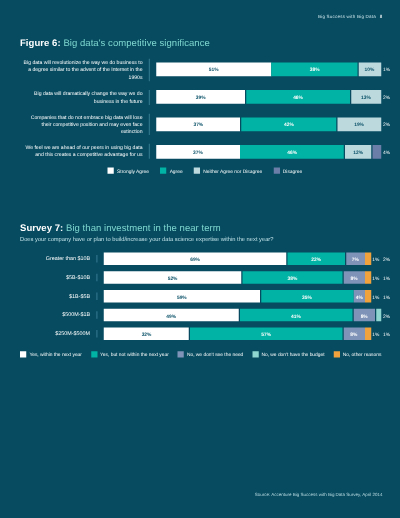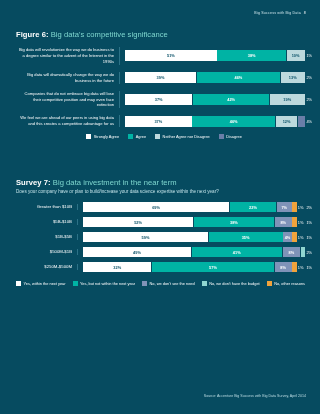--- a/index.html
+++ b/index.html
@@ -200,21 +200,21 @@
         <div class="legend-item">
           <span class="swatch" style="background: rgb(106, 126, 168);"></span>
           <span class="legend-text">Disagree</span>
         </div>
       </div>
   </div>
 
   <div class="figure" id="figure7">
     <div class="fig-title">
       <span class="lbl">Survey 7:</span>
-      <span class="txt">Big data investment in the near term</span>
+      <span class="txt">Big than investment in the near term</span>
     </div>
     <div class="fig-sub">Does your company have or plan to build/increase your data science expertise within the next year?</div>
     <div class="rows" id="rows7">
         <div class="row">
           <div class="row-label">Greater than $10B</div>
           <div class="bar-wrap">
             <div class="seg" style="flex: 0 0 69%; background: rgb(255, 255, 255); color: rgb(10, 81, 104);">
               <span class="val">69%</span>
             </div>
             <div class="seg" style="flex: 0 0 22%; background: rgb(0, 179, 164); color: rgb(255, 255, 255);">

